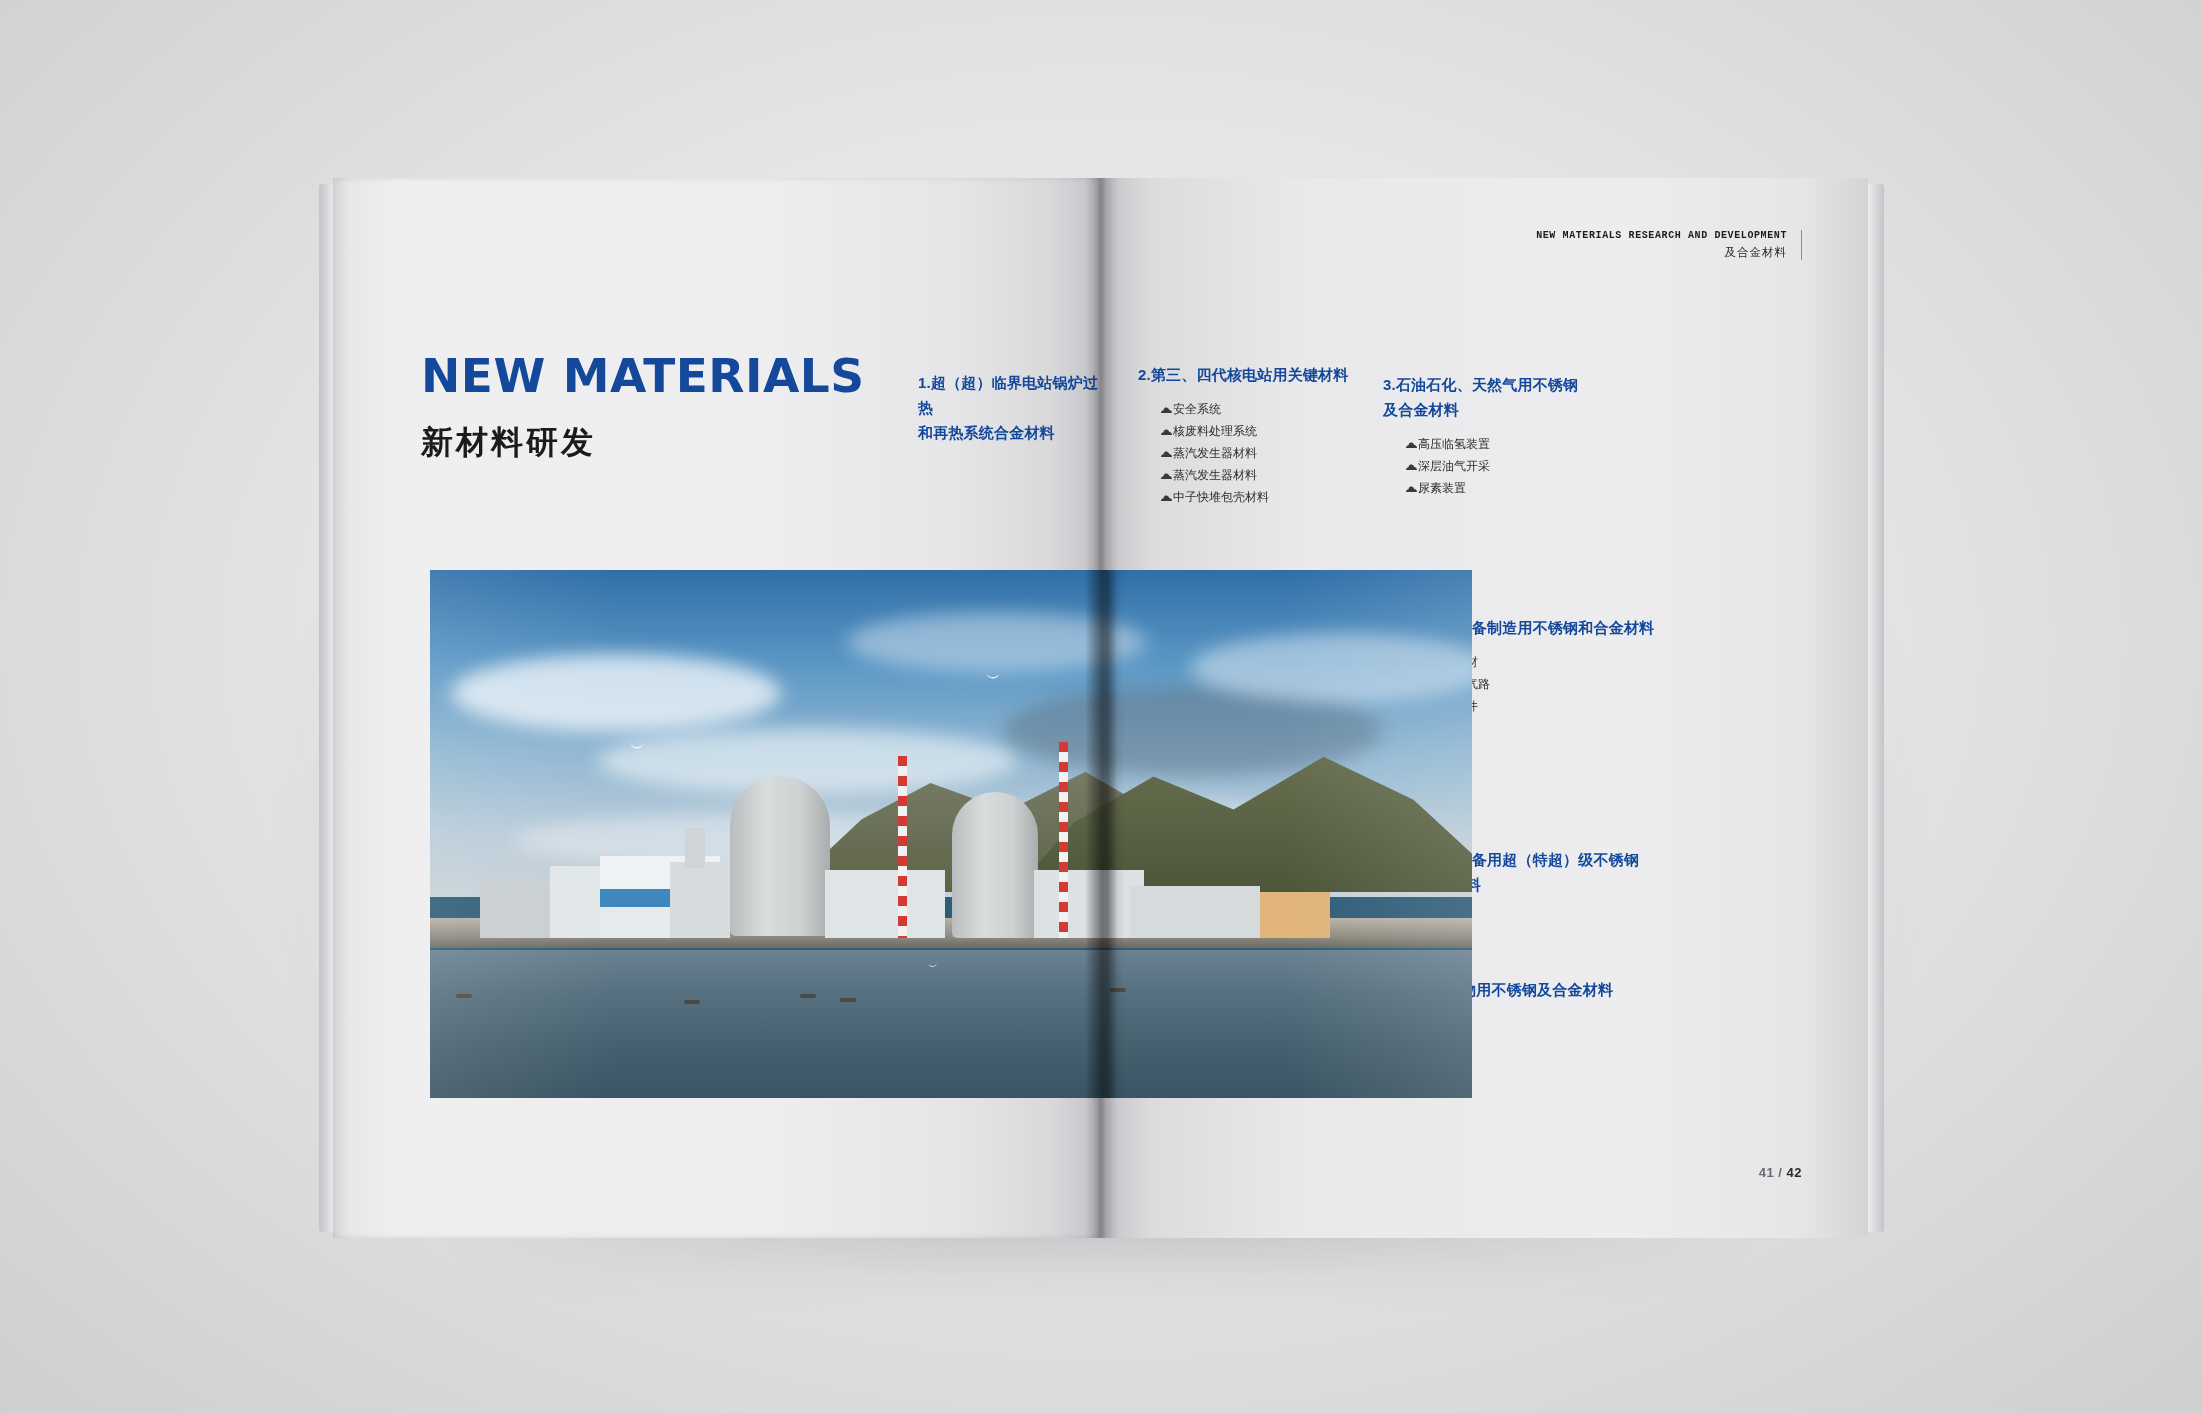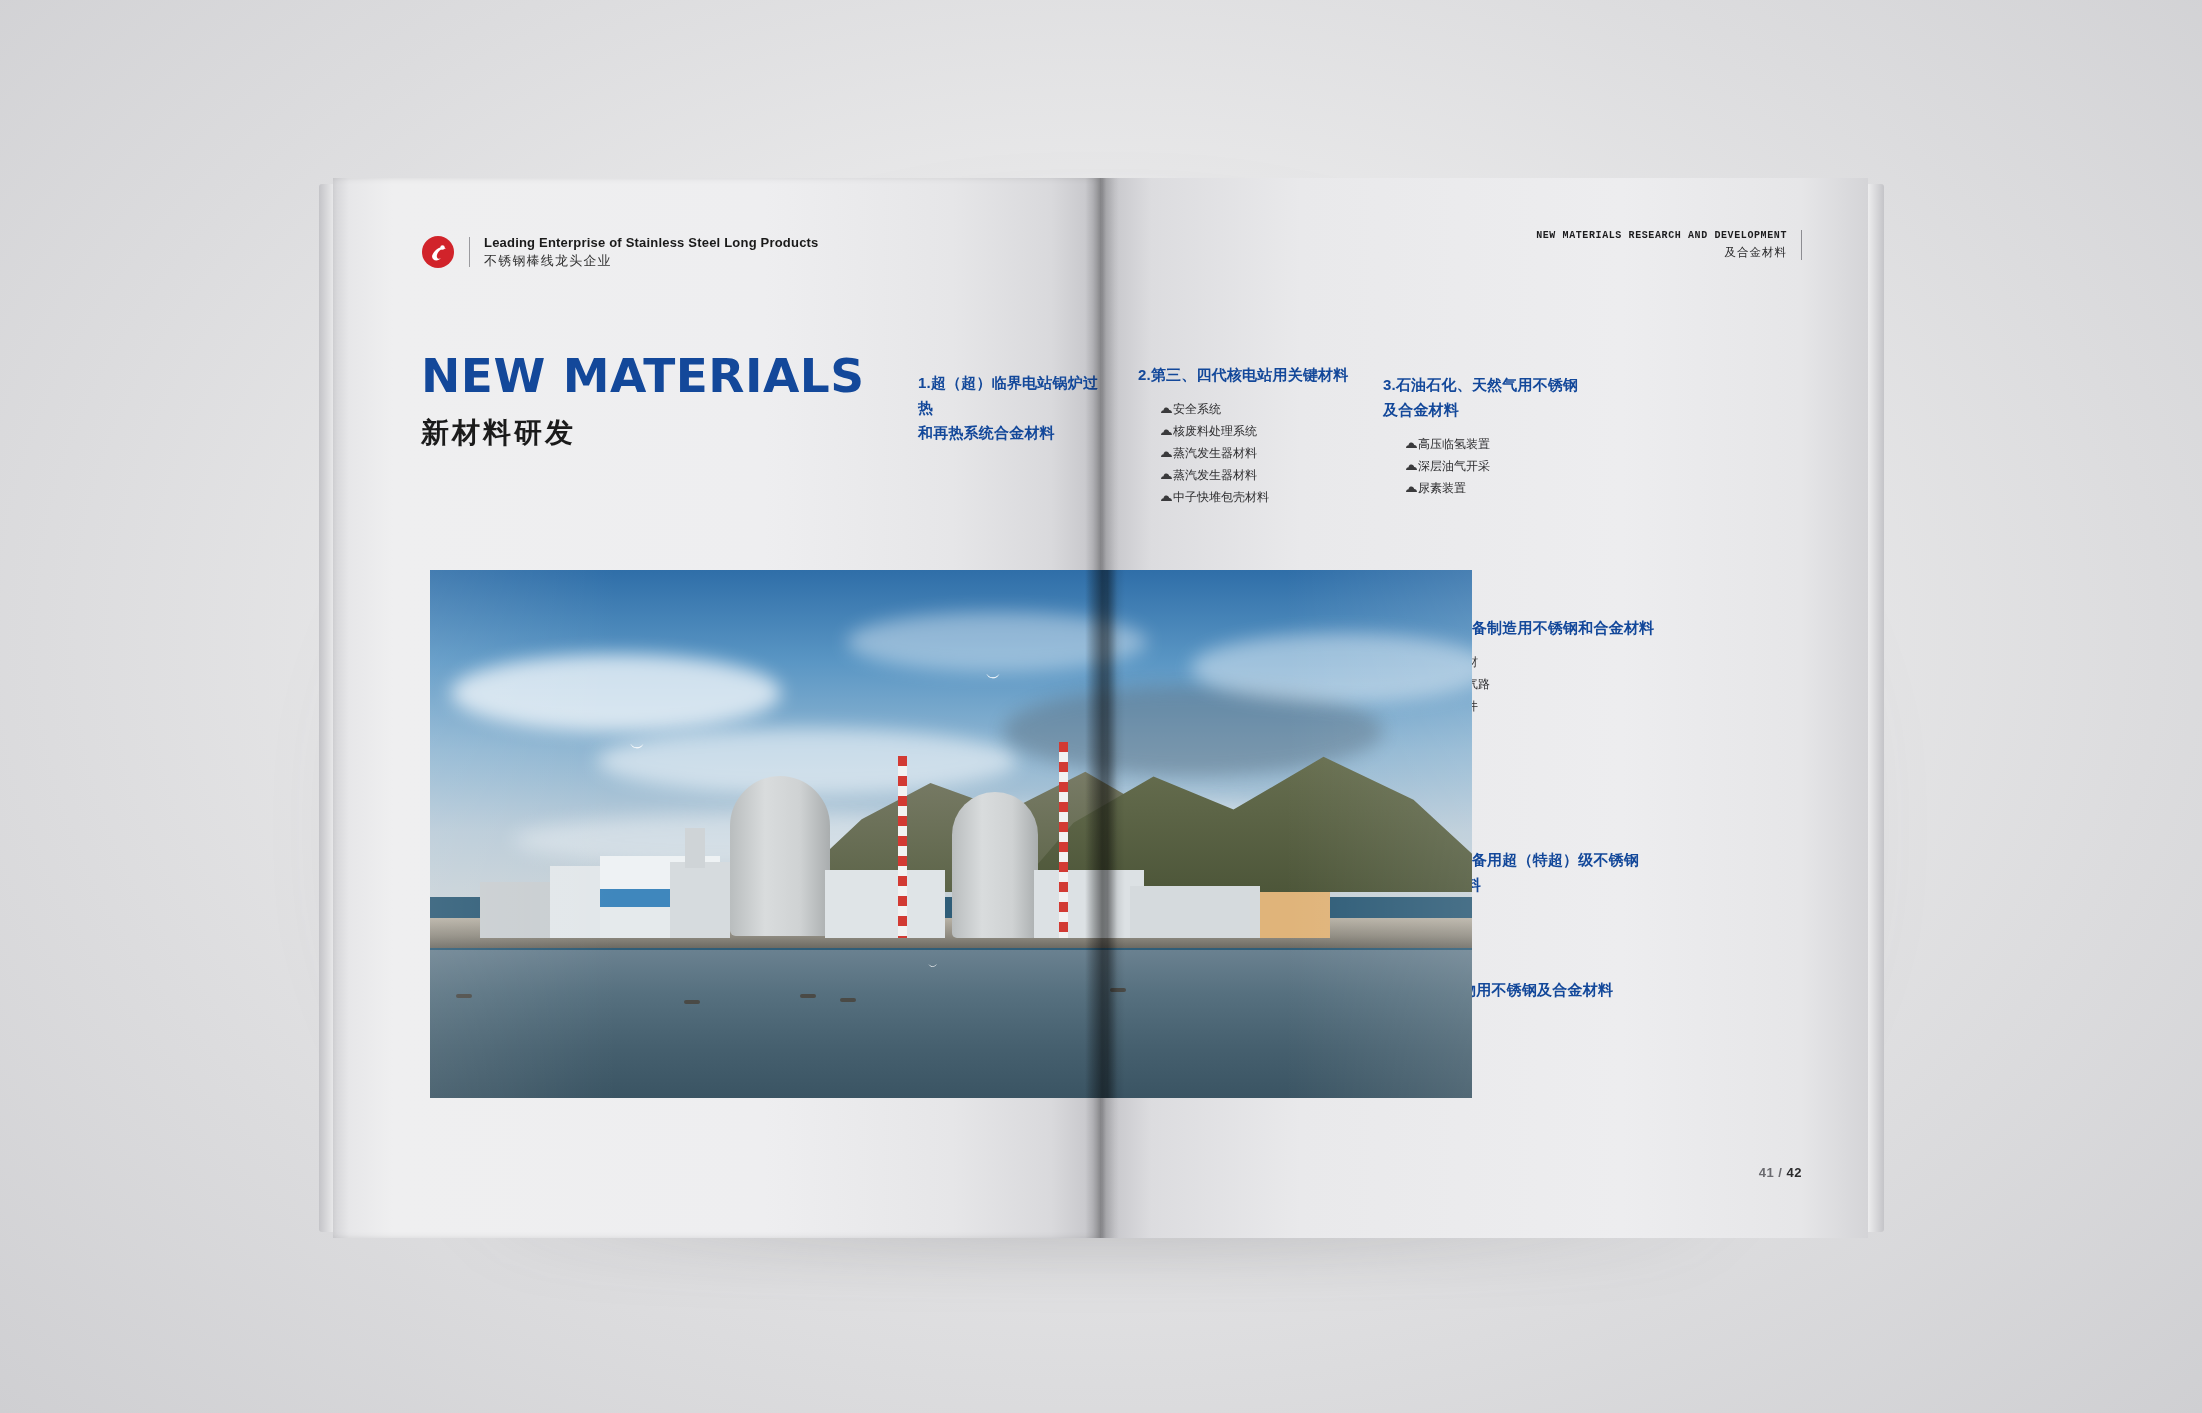--- a/index.html
+++ b/index.html
@@ -134,22 +134,22 @@
   .headline-en {
     font-family: "DejaVu Sans", sans-serif;
     font-weight: bold;
     font-size: 47px;
     line-height: 1.10;
     letter-spacing: 0.5px;
     color: #13489a;
     text-transform: uppercase;
   }
   .headline-cn {
-    margin-top: 12px;
-    font-size: 28px;
+    margin-top: 19px;
+    font-size: 32px;
     font-weight: bold;
     letter-spacing: 3px;
     color: #1b1b1b;
   }
 
   .col-1 {
     position: absolute;
     left: 585px;
     top: 193px;
     width: 190px;
@@ -339,34 +339,20 @@
 <div class="stage">
   <div class="book-shadow"></div>
 
   <div class="book">
     <div class="page-edge-left"></div>
     <div class="page-edge-right"></div>
 
     <div class="page page-left"></div>
     <div class="page page-right"></div>
 
-    <div class="logo-block">
-      <span class="logo-mark">
-        <svg viewBox="0 0 34 34" width="34" height="34" aria-hidden="true">
-          <circle cx="17" cy="17" r="16" fill="#d1232a"></circle>
-          <path d="M11 21c3-8 11-11 14-7-4-1-8 2-9 6-1 3 2 5 4 3-3 4-9 3-9-2z" fill="#ffffff"></path>
-          <circle cx="21.5" cy="12.5" r="2.2" fill="#ffffff"></circle>
-        </svg>
-      </span>
-      <span class="logo-divider"></span>
-      <span>
-        <div class="logo-text-en">Leading Enterprise of Stainless Steel Long Products</div>
-        <div class="logo-text-cn">不锈钢棒线龙头企业</div>
-      </span>
-    </div>
 
     <div class="headline">
       <div class="headline-en">NEW MATERIALS</div>
       <div class="headline-cn">新材料研发</div>
     </div>
 
     <div class="right-header">
       <div class="rh-en">NEW MATERIALS RESEARCH AND DEVELOPMENT</div>
       <div class="rh-cn">及合金材料</div>
     </div>

